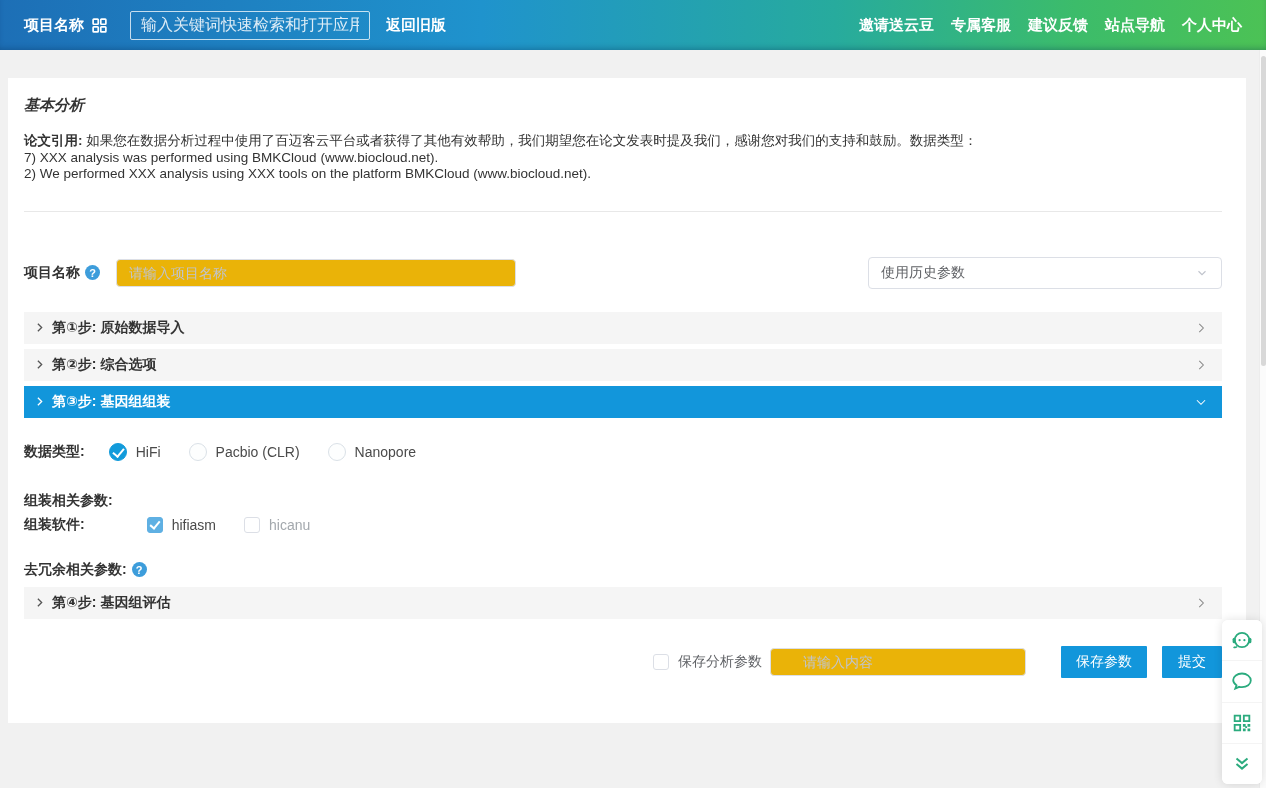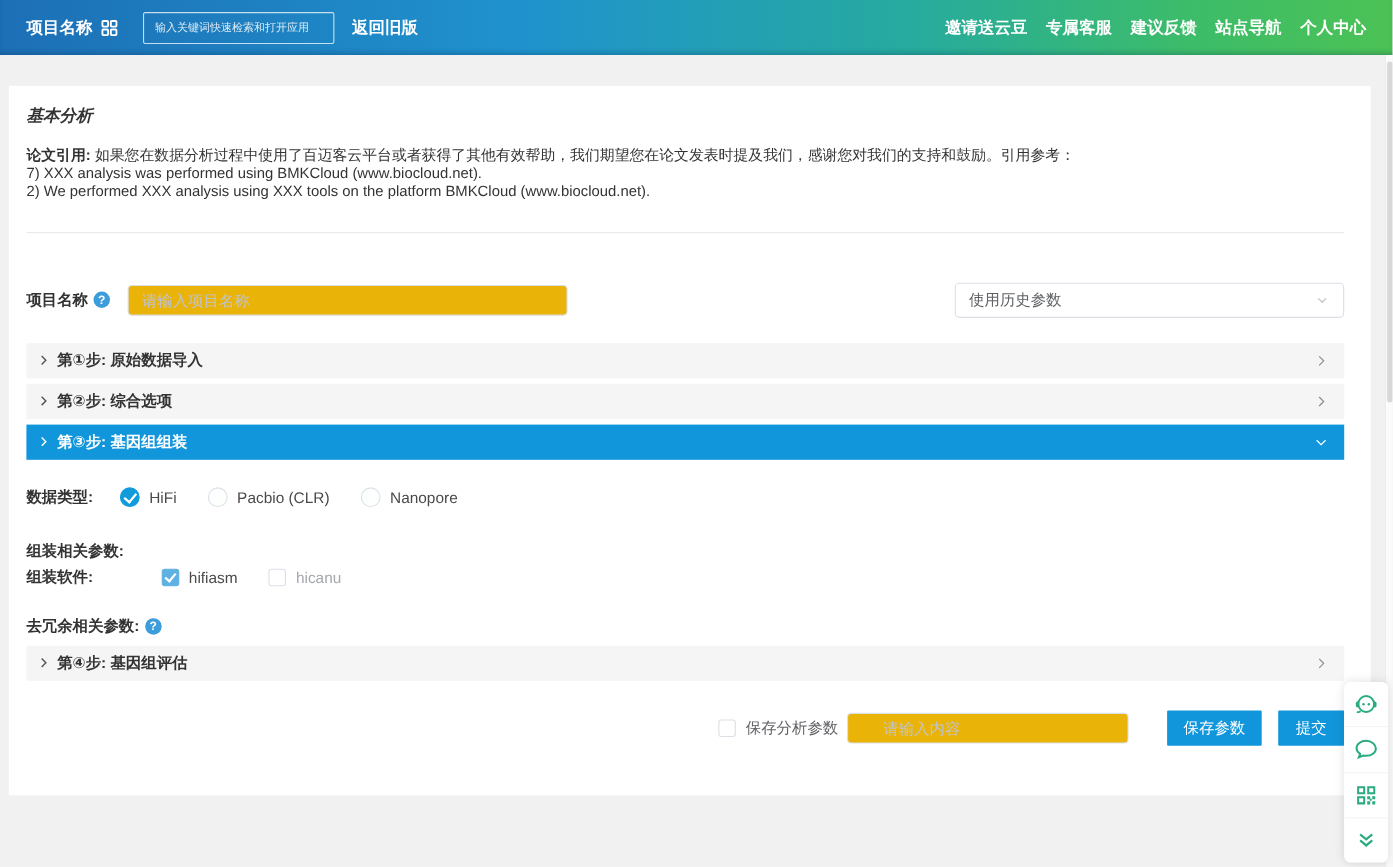--- a/index.html
+++ b/index.html
@@ -14,23 +14,23 @@
   .top-header {
     position:absolute; left:0; top:0; width:1266px; height:50px;
     background:linear-gradient(90deg,#1d6fb6 0%,#1f93cd 38%,#27ab9d 66%,#3cbc6a 85%,#4cc255 100%);
     box-shadow: inset 0 -4px 6px -3px rgba(0,40,80,.35);
     display:flex; align-items:center; padding:0 24px; color:#fff;
   }
   .brand { display:flex; align-items:center; gap:7px; font-size:15px; font-weight:bold; cursor:pointer; }
   .brand svg { display:block; }
   .hsearch { margin-left:22px; }
   .hsearch input {
-    width:174px; height:29px; background:transparent;
+    width:240px; height:29px; background:transparent;
     border:1px solid rgba(255,255,255,.75); border-radius:2px;
-    color:#fff; font-size:10px; padding:0 10px; outline:none;
+    color:#fff; font-size:16px; padding:0 10px; outline:none;
     font-family:Liberation Serif, serif;
   }
   .hsearch input::placeholder { color:rgba(255,255,255,.85); }
   .back-old { margin-left:16px; font-size:15px; font-weight:bold; cursor:pointer; white-space:nowrap; }
   .hnav { margin-left:auto; display:flex; gap:17px; }
   .hnav a { color:#fff; font-size:15px; font-weight:bold; text-decoration:none; white-space:nowrap; cursor:pointer; }
 
   
   .card {
     position:absolute; left:8px; top:78px; width:1238px; height:645px;
@@ -165,21 +165,21 @@
       <a>站点导航</a>
       <a>个人中心</a>
     </nav>
   </header>
 
   <main class="card">
 
     <h2 class="page-title">基本分析</h2>
 
     <div class="citation">
-      <div><b>论文引用:</b><span> 如果您在数据分析过程中使用了百迈客云平台或者获得了其他有效帮助，我们期望您在论文发表时提及我们，感谢您对我们的支持和鼓励。引用参考：</span></div>
+      <div><b>论文引用:</b><span> 如果您在数据分析过程中使用了百迈客云平台或者获得了其他有效帮助，我们期望您在论文发表时提及我们，感谢您对我们的支持和鼓励。数据类型：</span></div>
       <div>7) XXX analysis was performed using BMKCloud (www.biocloud.net).</div>
       <div>2) We performed XXX analysis using XXX tools on the platform BMKCloud (www.biocloud.net).</div>
     </div>
 
     <hr class="divider">
 
     <div class="project-row">
       <span class="field-label">项目名称</span>
       <span class="help-icon"></span>
       <input class="text-input project-name-input" placeholder="请输入项目名称" style="">

